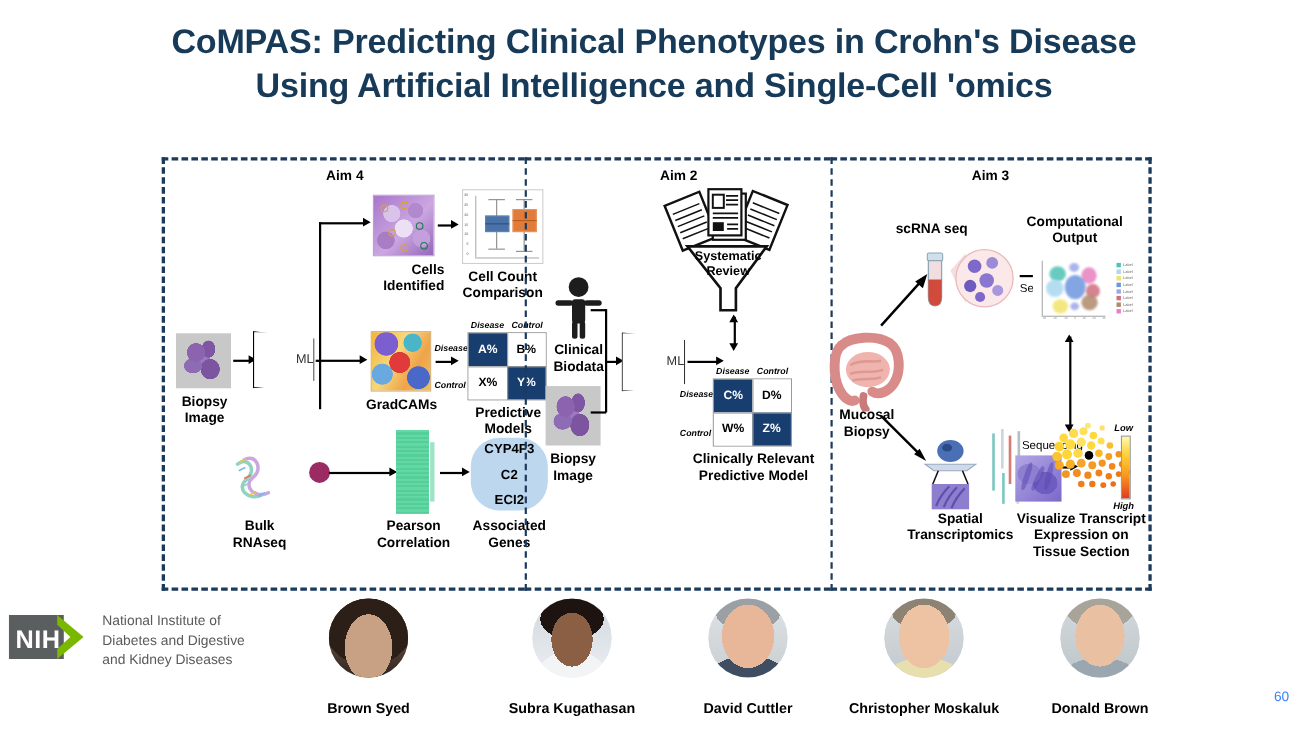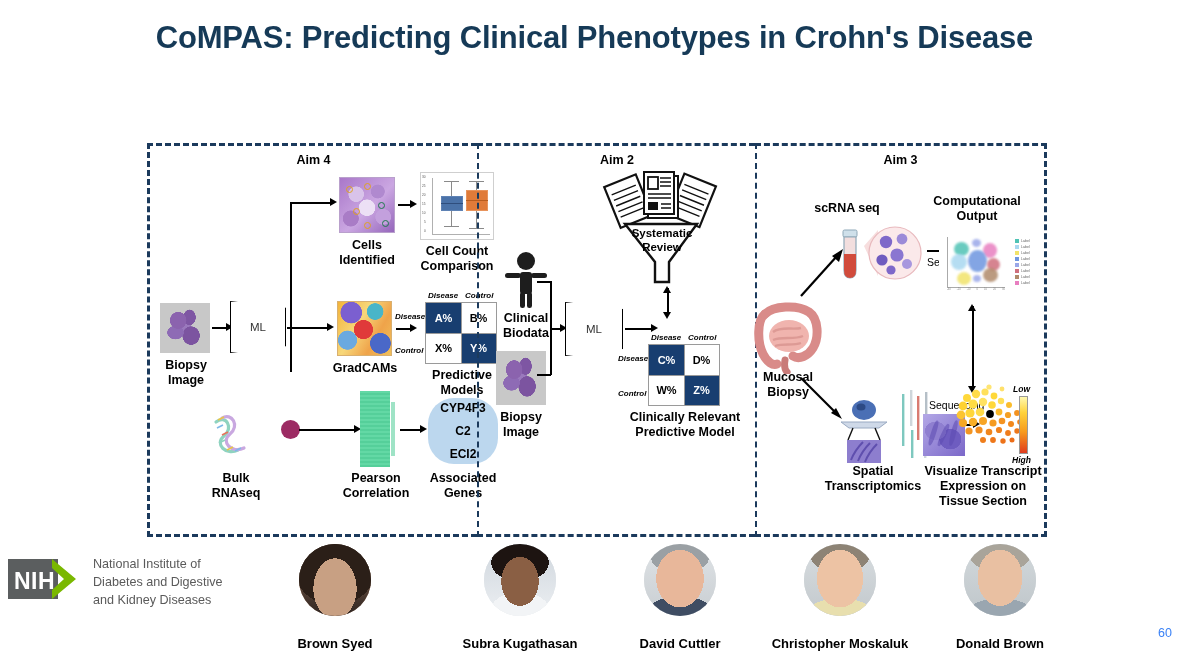--- a/index.html
+++ b/index.html
@@ -72,21 +72,21 @@
     border-bottom:7px solid #000; border-top:none;
   }
 
   
   .ml-trap {
     position:absolute; border:1.8px solid #000; background:#fff;
   }
   .ml-trap span {
     position:absolute; left:0; right:0; top:50%;
     transform:translateY(-50%);
-    text-align:center; font-size:11.5px; color:#333;
+    text-align:right; font-size:11.5px; color:#333;
   }
 
   
   .biopsy {
     position:absolute; background:#c8c8c8;
     overflow:hidden;
   }
   .biopsy::after{
     content:""; position:absolute; left:12%; top:12%; width:76%; height:76%;
     background:
@@ -230,20 +230,21 @@
     font-size:12.5px; color:#3b82f6;
   }
   
   .hs { position:absolute; inset:0; }
 </style>
 </head>
 <body>
 
 <div id="title">
   <span>CoMPAS: Predicting Clinical Phenotypes in Crohn's Disease</span>
+  <span class="l2">Using Artificial Intelligence and Single-Cell 'omics</span>
 </div>
 
 <div id="diagram">
 
   <div class="aim-panel" id="aim1">
     <div class="aim-label">Aim 4</div>
 
     <div class="biopsy" style="left:10px; top:157px; width:50px; height:50px;"></div>
     <div class="cap" style="left:0px; top:212px; width:72px;">Biopsy
 Image</div>
@@ -261,21 +262,21 @@
     <div class="arrowhead" style="left:180px; top:52px;"></div>
 
     <div class="histo" style="left:189px; top:31px; width:56px; height:56px;">
       <span class="ring" style="left:6px; top:8px;"></span>
       <span class="ring" style="left:24px; top:5px;"></span>
       <span class="ring" style="left:13px; top:30px;"></span>
       <span class="ring g" style="left:38px; top:24px;"></span>
       <span class="ring g" style="left:42px; top:42px;"></span>
       <span class="ring" style="left:24px; top:44px;"></span>
     </div>
-    <div class="cap" style="left:180px; top:92px; width:74px;">Cells
+    <div class="cap" style="left:180px; top:92px; width:74px;text-align:right;">Cells
 Identified</div>
 
     <div class="ln h" style="left:248px; top:58px; width:14px;"></div>
     <div class="arrowhead" style="left:260px; top:54px;"></div>
 
     <div class="bp" style="left:270px; top:26px; width:74px; height:68px;">
 
       <div style="position:absolute;left:11px;top:5px;width:1px;height:56px;background:#b0b0b0;"></div>
       <div style="position:absolute;left:11px;top:61px;width:58px;height:1px;background:#b0b0b0;"></div>
 

